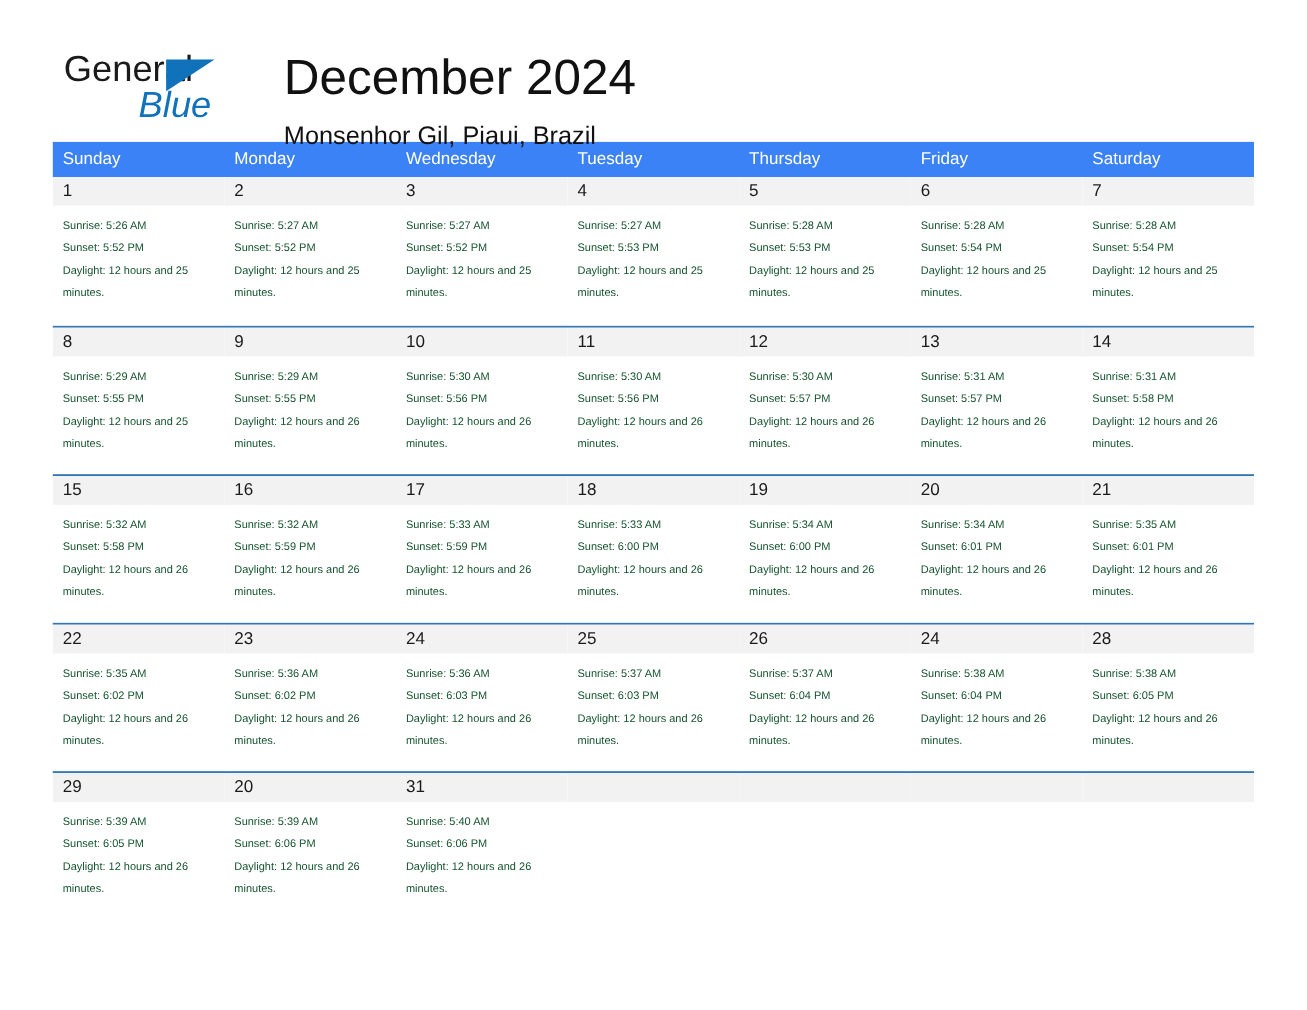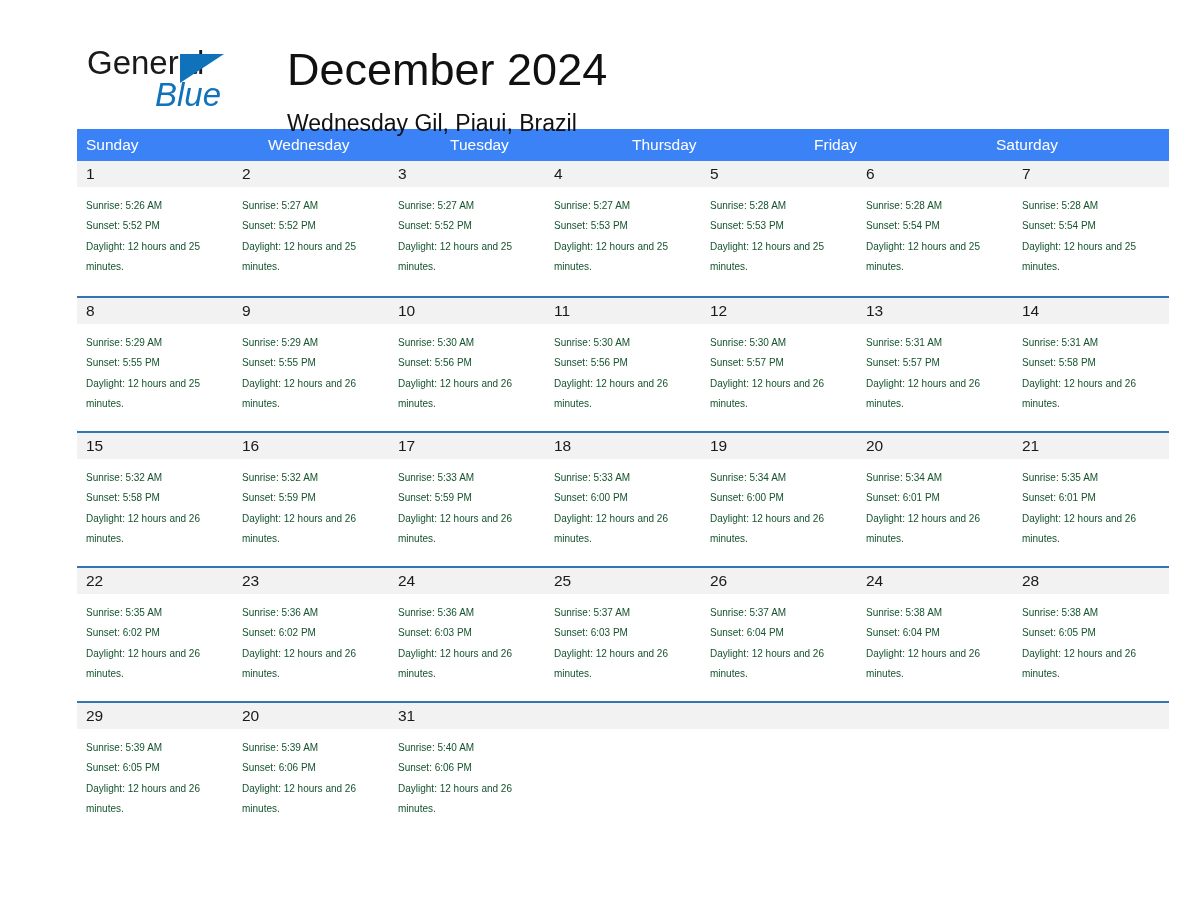--- a/index.html
+++ b/index.html
@@ -13,21 +13,20 @@
     font-family: "Liberation Sans", sans-serif;
     color: #000000;
     overflow: hidden;
   }
   .page {
     position: relative;
     width: 1139px;
     height: 918px;
     box-sizing: border-box;
     padding: 0 48px;
-    margin-left: 29px;
   }
 
   
   .header {
     display: flex;
     align-items: flex-start;
     justify-content: space-between;
     padding-top: 44px;
     height: 108px;
     box-sizing: border-box;
@@ -158,29 +157,30 @@
   <div class="header">
 
     <div class="brand">
       <span class="brand-general">General</span>
       <span class="brand-tri"></span>
       <span class="brand-blue">Blue</span>
     </div>
 
     <div class="titles">
       <div class="month-title">December 2024</div>
-      <div class="location-title">Wednesday Gil, Piaui, Brazil</div>
+      <div class="location-title">Monsenhor Gil, Piaui, Brazil</div>
     </div>
 
   </div>
 
   <div class="calendar">
 
     <div class="weekday-row">
       <div class="weekday-cell">Sunday</div>
+      <div class="weekday-cell">Monday</div>
       <div class="weekday-cell">Wednesday</div>
       <div class="weekday-cell">Tuesday</div>
       <div class="weekday-cell">Thursday</div>
       <div class="weekday-cell">Friday</div>
       <div class="weekday-cell">Saturday</div>
     </div>
 
     <div class="week-row first">
       <div class="day-cell">
         <div class="day-number">1</div>

